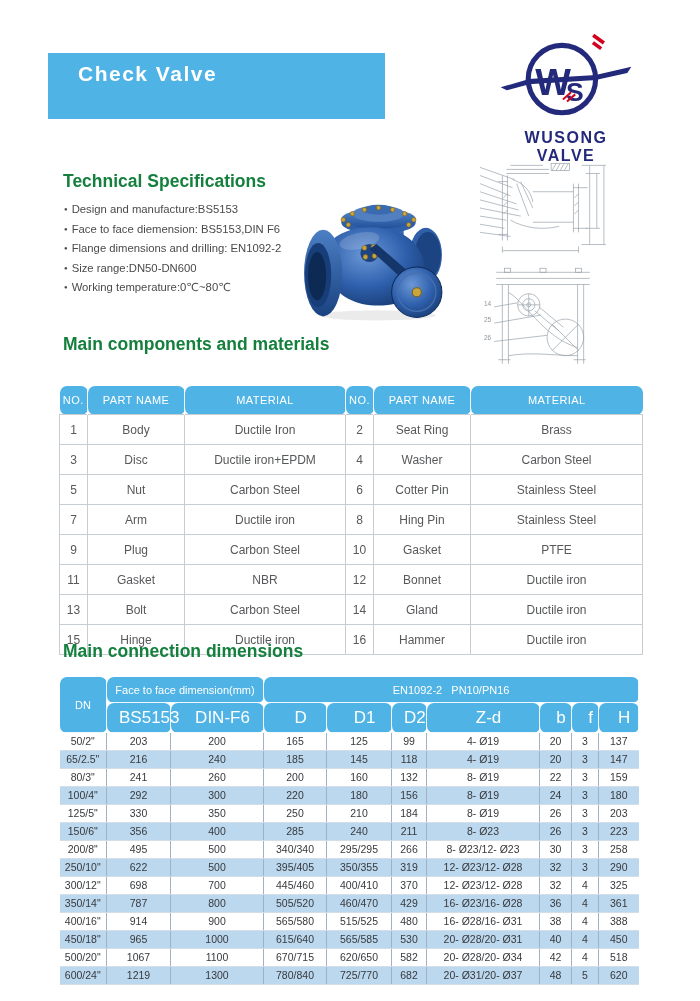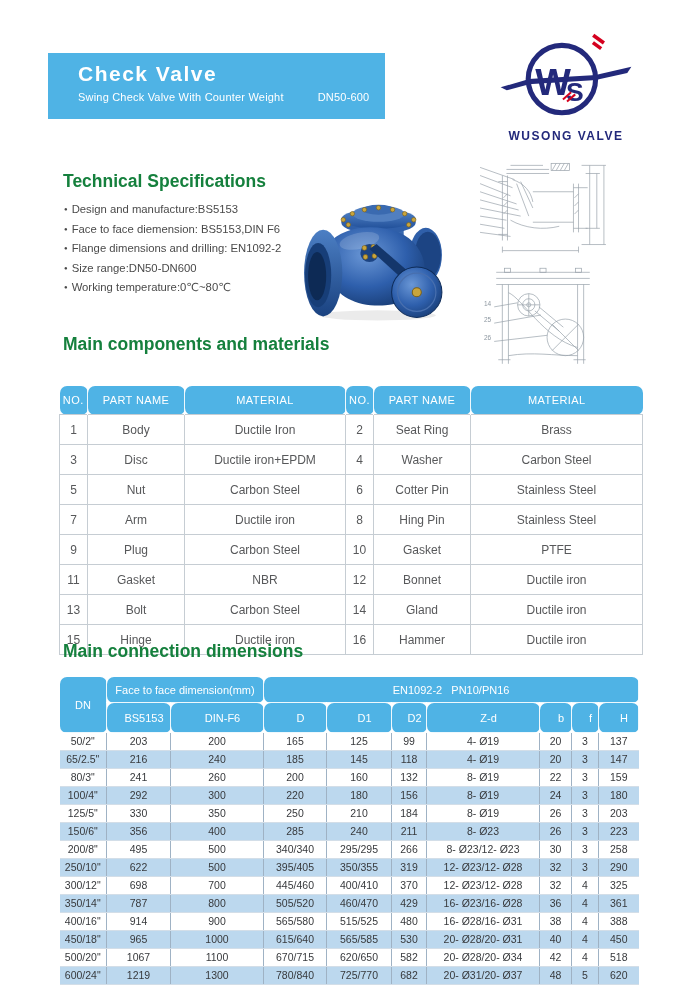--- a/index.html
+++ b/index.html
@@ -7,21 +7,21 @@
         font-family:"Liberation Sans","DejaVu Sans",sans-serif;}
 
   
   #banner{position:absolute;left:48px;top:53px;width:337px;height:66px;
           background:#4FB3E5;color:#fff;box-sizing:border-box;padding:9px 13px 0 30px;}
   #banner h1{margin:0;font-size:21px;font-weight:bold;letter-spacing:1.5px;line-height:24px;}
   #banner .sub{margin-top:5px;font-size:11px;display:flex;gap:34px;letter-spacing:.2px;}
 
   
   #logo{position:absolute;left:498px;top:28px;width:136px;text-align:center;}
-  #logo .wordmark{margin-top:1px;font-size:12px;font-weight:bold;color:#23297B;letter-spacing:1.5px;}
+  #logo .wordmark{margin-top:1px;font-size:16px;font-weight:bold;color:#23297B;letter-spacing:1.5px;}
 
   
   .section-heading{position:absolute;left:63px;font-size:17.5px;font-weight:bold;color:#15803d;}
 
   
   #spec-list{position:absolute;left:64px;top:200px;margin:0;padding:0;list-style:none;width:230px;}
   #spec-list li{font-size:11.3px;color:#4a4a4a;line-height:19.6px;white-space:nowrap;}
   #spec-list li::before{content:"●";font-size:6px;vertical-align:2px;margin-right:4px;color:#4a4a4a;}
 
   
@@ -38,38 +38,34 @@
   
   #components-table{left:59px;top:386px;width:583px;}
   #components-table th{height:26px;font-size:11px;letter-spacing:.4px;border:none;
                        border-right:1px solid rgba(255,255,255,.9);}
   #components-table th:last-child{border-right:none;}
   #components-table td{height:27px;font-size:12px;color:#57585A;border:1px solid #C6CDD3;}
 
   
   #dims-table{left:59px;top:676px;width:579px;}
   #dims-table thead tr:first-child th{height:23px;font-size:11px;}
-  #dims-table thead tr:last-child th{height:27px;font-size:11px;padding-left:12px;}
+  #dims-table thead tr:last-child th{height:27px;font-size:17px;padding-left:12px;}
   #dims-table th{border:1px solid rgba(255,255,255,.9);}
   #dims-table td{height:15px;font-size:10.5px;color:#37393C;line-height:15px;
                  border-bottom:1px solid #D3DEE8;}
   #dims-table td + td{border-left:1px solid #9FB2C4;}
   #dims-table tr.alt td{background:#BCD8EE;}
 </style>
 </head>
 <body>
 
 <div id="page">
 
   <div id="banner">
     <h1>Check Valve</h1>
-    <div class="sub">
-      <span>Swing Check Valve With Counter Weight</span>
-      <span>DN50-600</span>
-    </div>
   </div>
 
   <div id="logo">
     <svg width="136" height="96" viewBox="0 0 132 94">
 
       <path d="M2 58 L30 50 L30 55 L8 61 Z" fill="#23297B"></path>
       <path d="M95 46 L130 38 L126 44 L95 51 Z" fill="#23297B"></path>
       <path d="M29 50 L96 46 L96 51 L29 55 Z" fill="#23297B"></path>
 
       <circle cx="62" cy="50" r="33" fill="none" stroke="#23297B" stroke-width="5"></circle>

